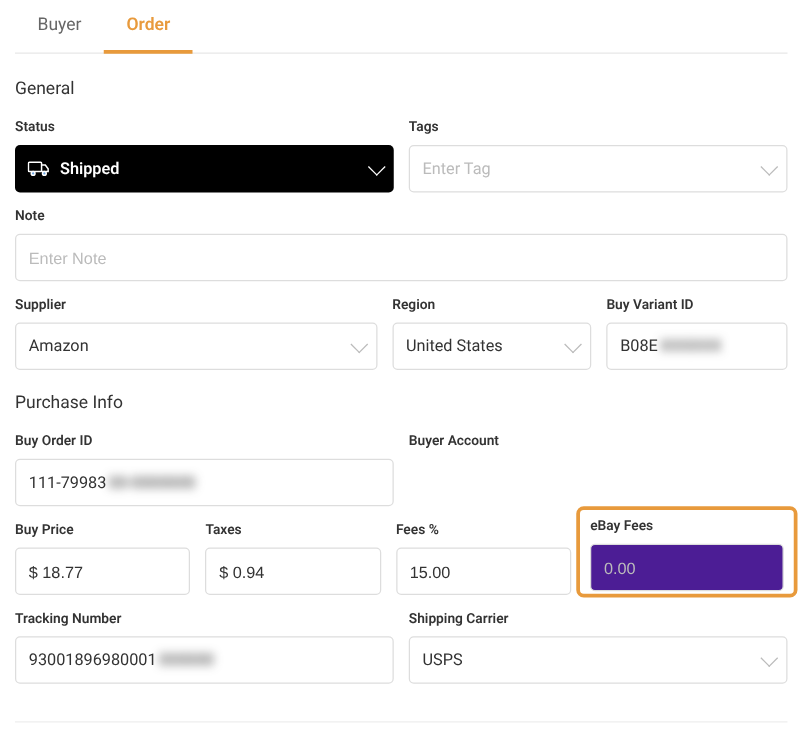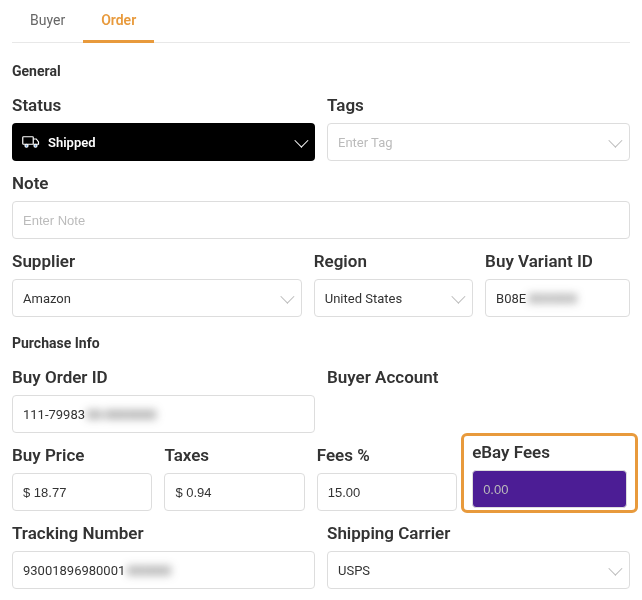--- a/index.html
+++ b/index.html
@@ -23,34 +23,34 @@
       cursor: pointer;
       font-size: 14px;
     }
     .tab.active {
       color: #e89a3c;
       font-weight: 600;
       border-bottom: 3px solid #e89a3c;
       margin-bottom: -1px;
     }
     .section-title {
-      font-weight: 700;
+      font-weight: 400;
       font-size: 14px;
       color: #333;
       margin: 18px 0 10px;
     }
     .row {
       display: flex;
       gap: 12px;
       margin-bottom: 6px;
     }
     .field { flex: 1; display: flex; flex-direction: column; }
     .field-label {
       font-weight: 600;
-      font-size: 17px;
+      font-size: 11px;
       color: #333;
       margin-bottom: 8px;
       margin-top: 6px;
     }
     .input, .select {
       height: 38px;
       border: 1px solid #ddd;
       border-radius: 4px;
       padding: 0 10px;
       font-size: 13px;

